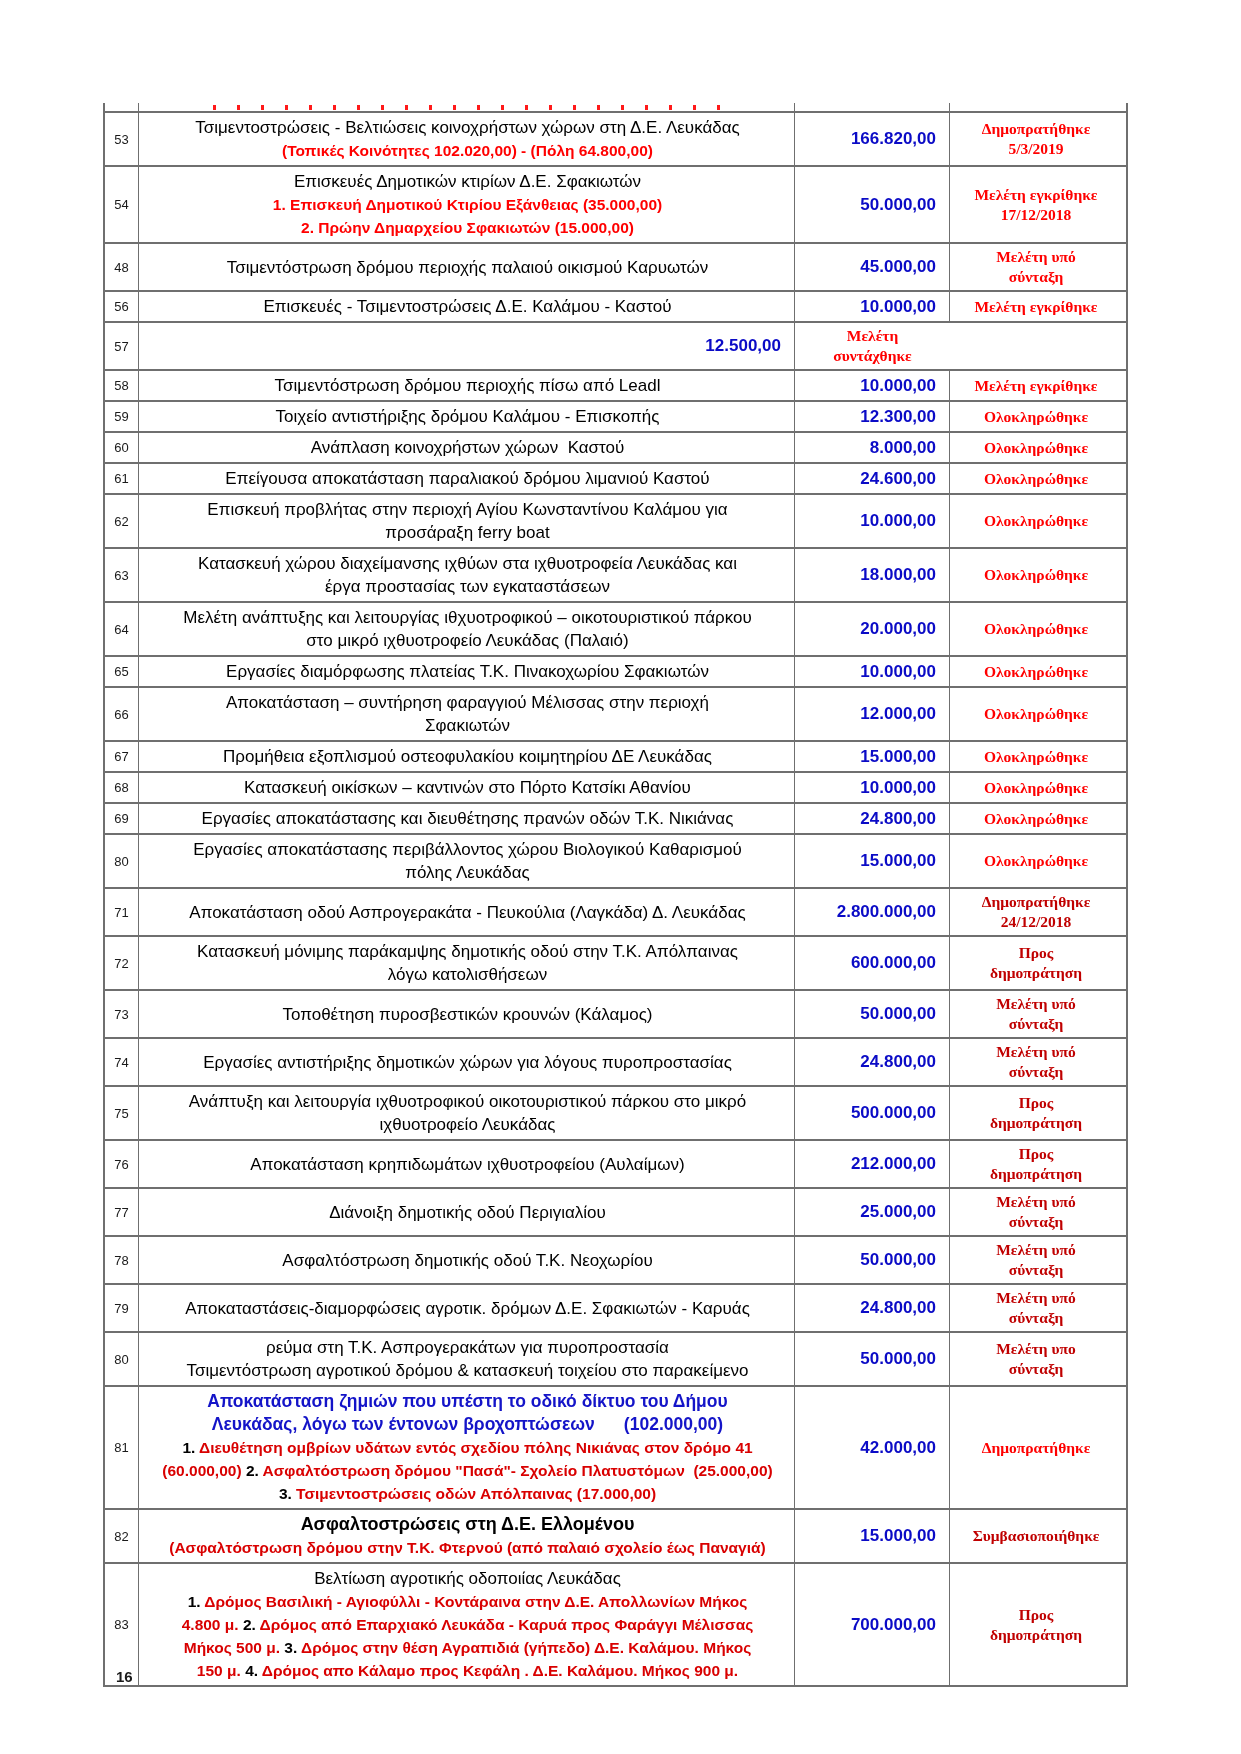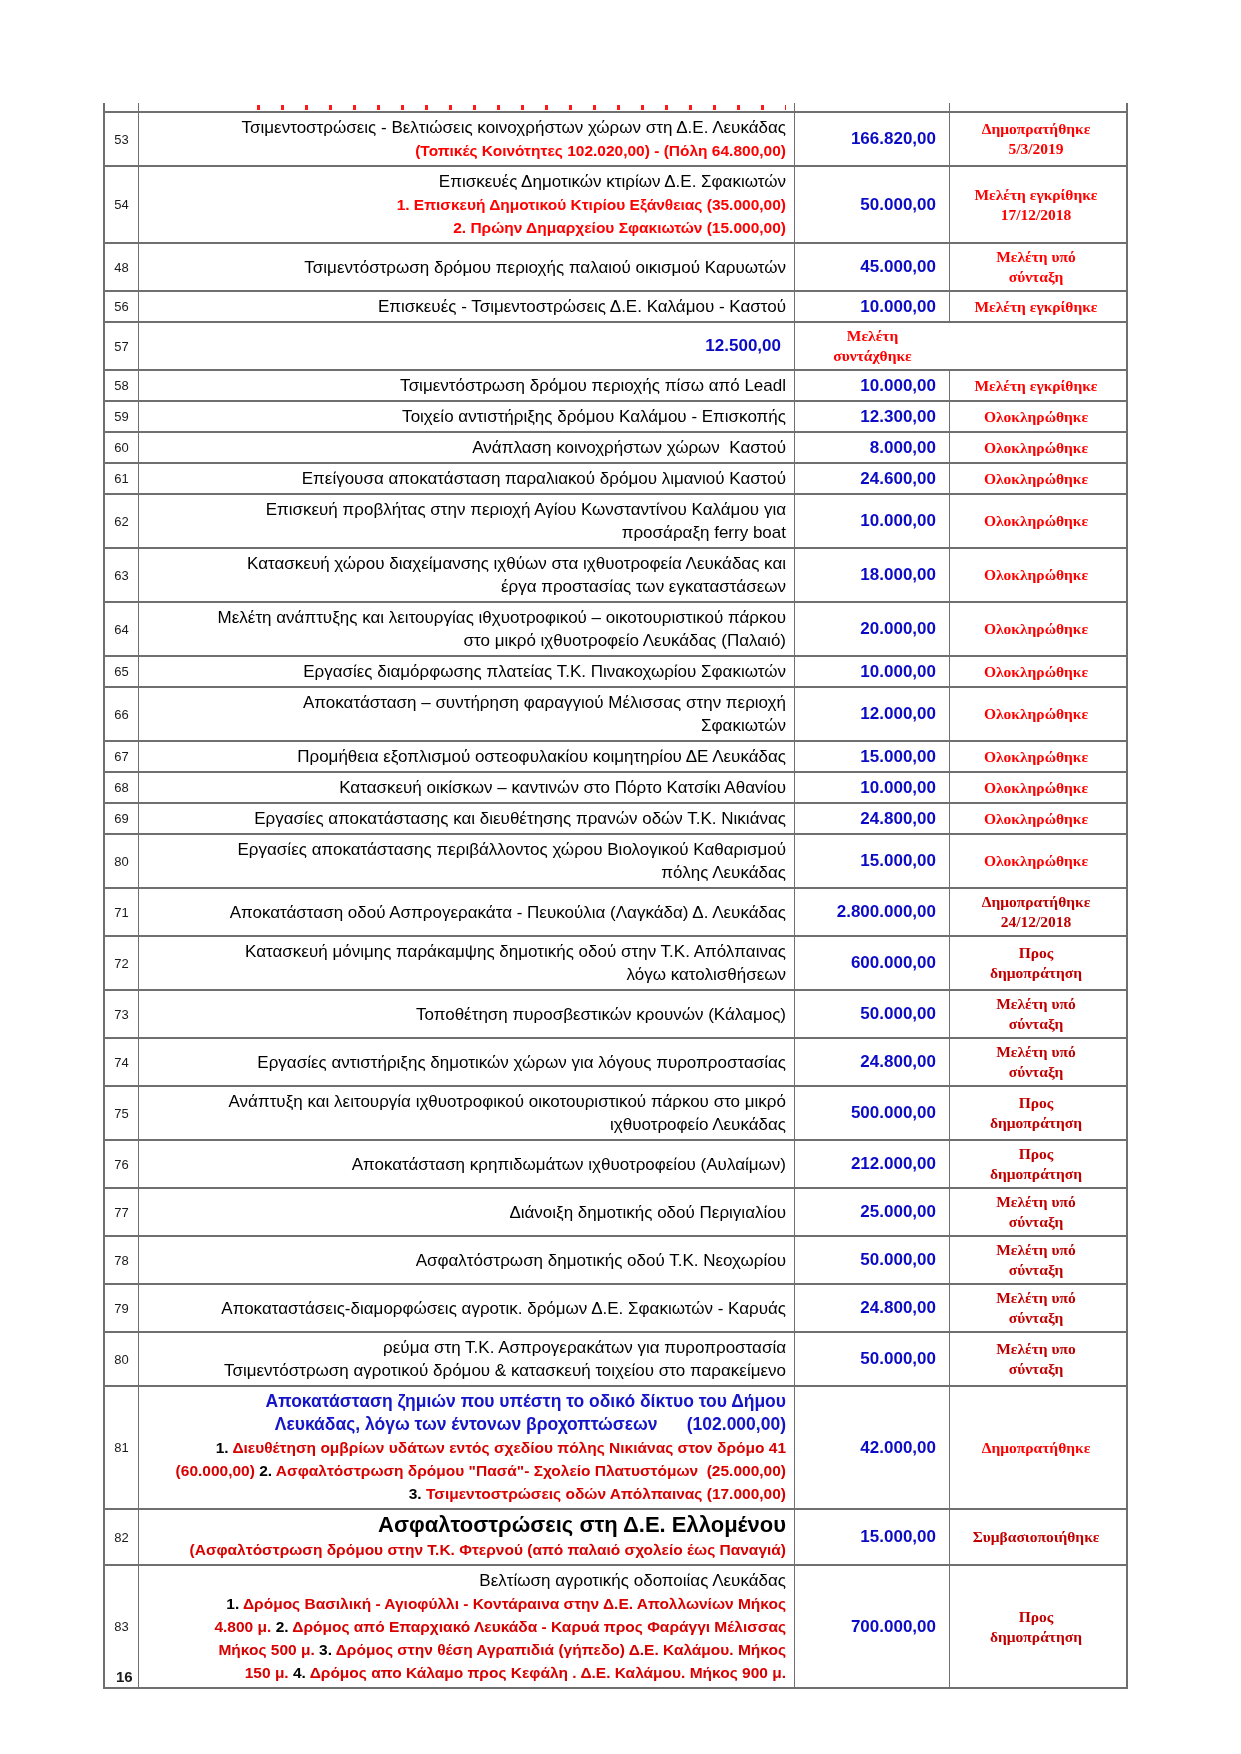--- a/index.html
+++ b/index.html
@@ -29,41 +29,41 @@
     display:flex;flex-direction:column;justify-content:center;
     overflow:hidden;
   }
   .td.num{
     align-items:center;
     font-size:13px;color:#1a1a1a;
     border-right:1.5px solid var(--border,#6f6f6f);
     padding:3px 2px;
   }
   .td.desc{
-    align-items:flex-end;
+    align-items:center;
     border-right:1.5px solid var(--border,#6f6f6f);
     padding-left:10px;
   }
   .td.amount{
     align-items:flex-end;
     font-weight:bold;font-size:17px;
     color:var(--amount-blue,#0b0bc6);
     border-right:1.5px solid var(--border,#6f6f6f);
     padding-right:13px;
   }
   .td.status{
     align-items:center;text-align:left;
     font-weight:bold;font-size:15.5px;font-family:Liberation Serif, serif;
   }
   .td.status .sline{line-height:20px;white-space:nowrap;}
   .td.status.tone-bright{color:var(--red,#ff0000);}
   .td.status.tone-dark{color:var(--status-dark,#c00000);}
   .desc .line{line-height:23px;}
   .seg-k{font-size:17px;color:#000;}
-  .seg-kb{font-size:22px;color:#000;font-weight:bold;}
+  .seg-kb{font-size:18px;color:#000;font-weight:bold;}
   .seg-b{font-size:17.5px;color:var(--title-blue,#1414c8);font-weight:bold;}
   .seg-r{font-size:15.5px;color:var(--red,#ff0000);font-weight:bold;}
   .seg-r2{font-size:15.5px;color:var(--red-dark,#d90000);font-weight:bold;}
   .seg-n{font-size:15.5px;color:#000;font-weight:bold;}
   .tr.partial{min-height:8px;}
   .tr.partial .td{padding:0 8px;justify-content:flex-start;}
   .clip-ticks{
     height:5px;width:86%;margin-top:2px;
     background:repeating-linear-gradient(90deg,
       transparent 0px, transparent 21px,

